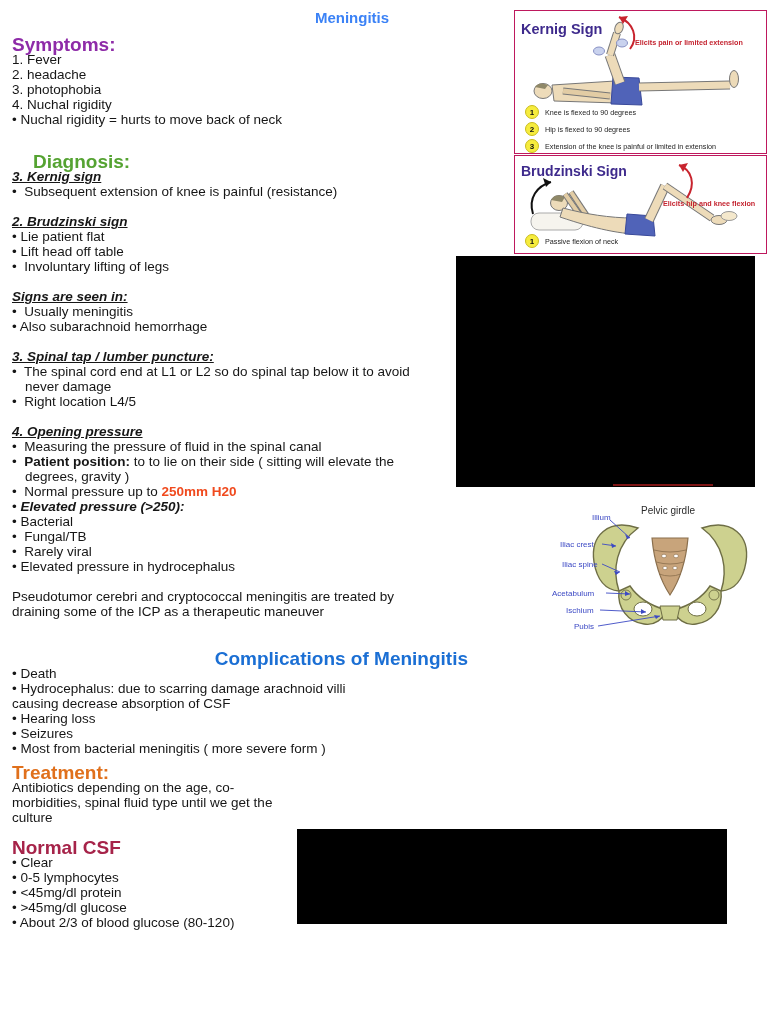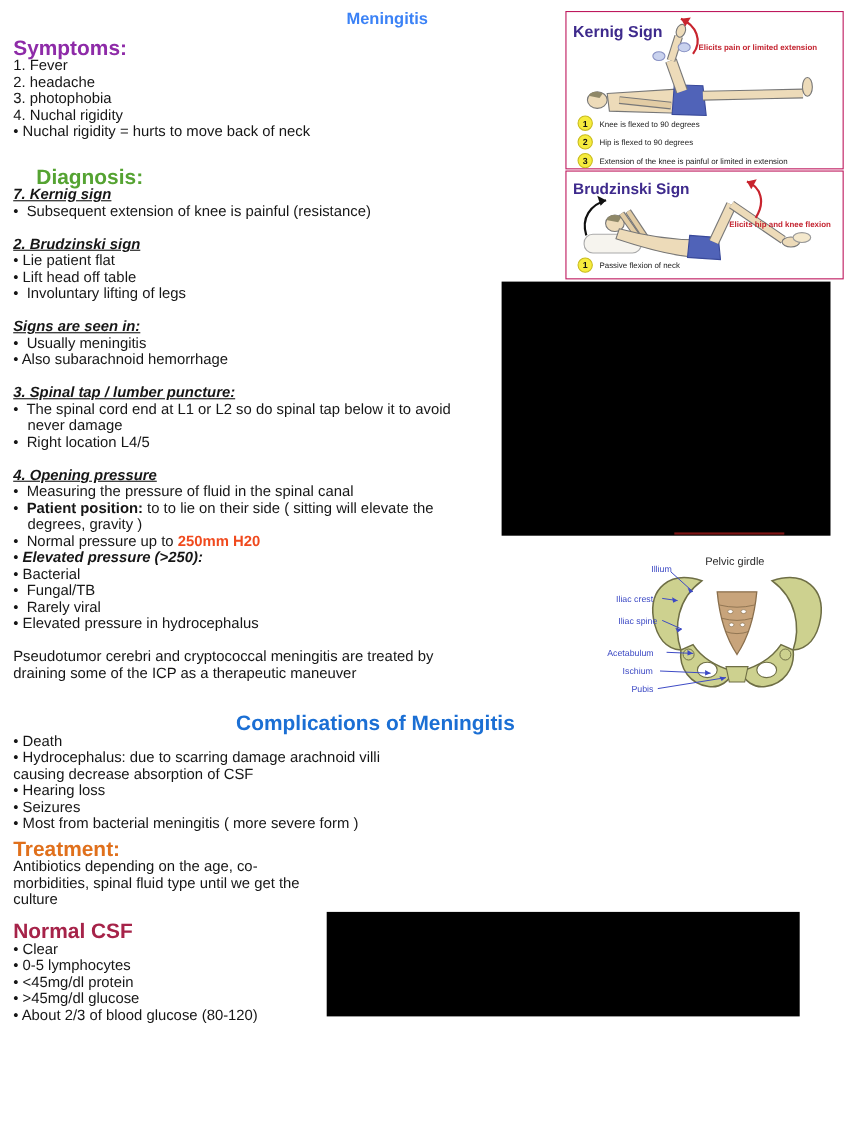--- a/index.html
+++ b/index.html
@@ -45,21 +45,21 @@
     <div class="line h purple">Symptoms:</div>
     <div class="line">1. Fever</div>
     <div class="line">2. headache</div>
     <div class="line">3. photophobia</div>
     <div class="line">4. Nuchal rigidity</div>
     <div class="line">• Nuchal rigidity = hurts to move back of neck</div>
   </section>
 
   <section class="sec" style="top:154px">
     <div class="line h green">Diagnosis:</div>
-    <div class="line sub">7. Kernig sign</div>
+    <div class="line sub">3. Kernig sign</div>
     <div class="line">•  Subsequent extension of knee is painful (resistance)</div>
     <div class="blank"></div>
     <div class="line sub">2. Brudzinski sign</div>
     <div class="line">• Lie patient flat</div>
     <div class="line">• Lift head off table</div>
     <div class="line">•  Involuntary lifting of legs</div>
     <div class="blank"></div>
     <div class="line sub">Signs are seen in:</div>
     <div class="line">•  Usually meningitis</div>
     <div class="line">• Also subarachnoid hemorrhage</div>

